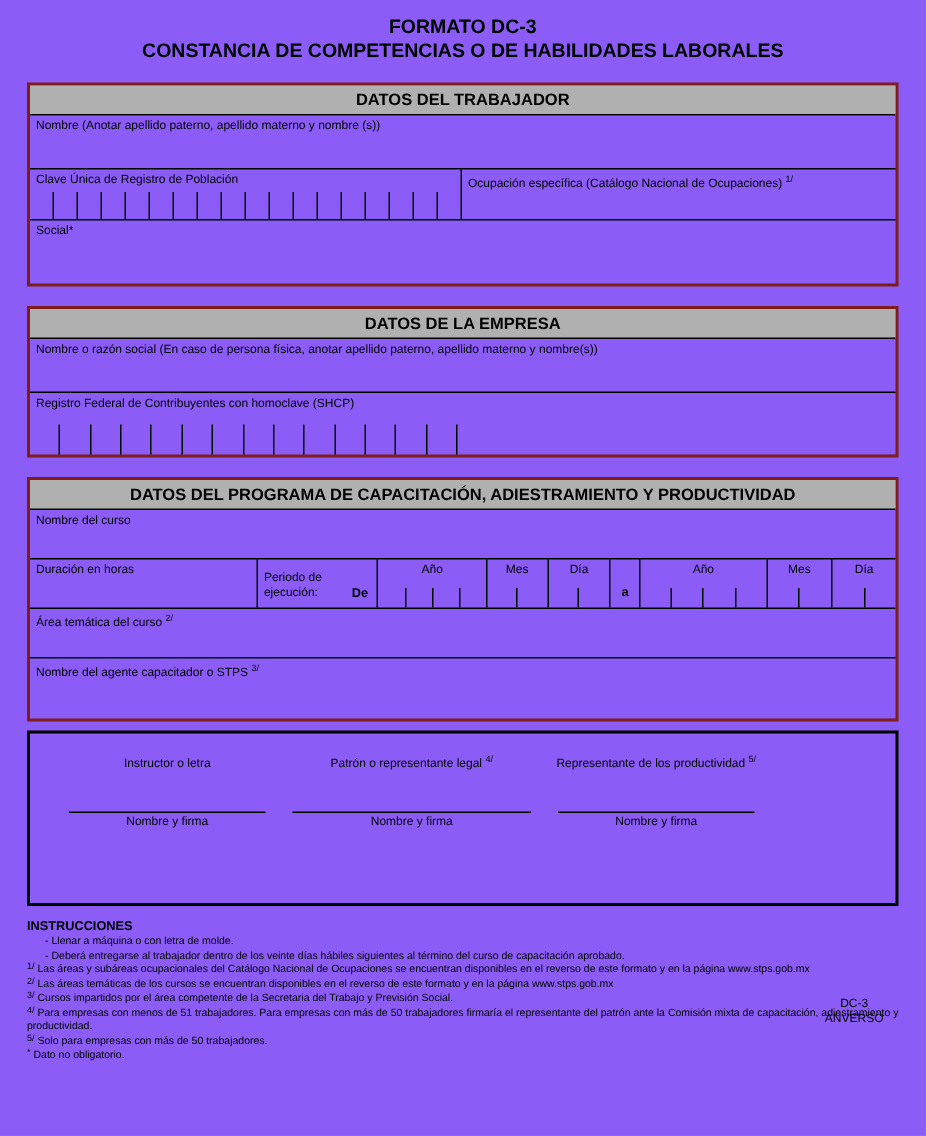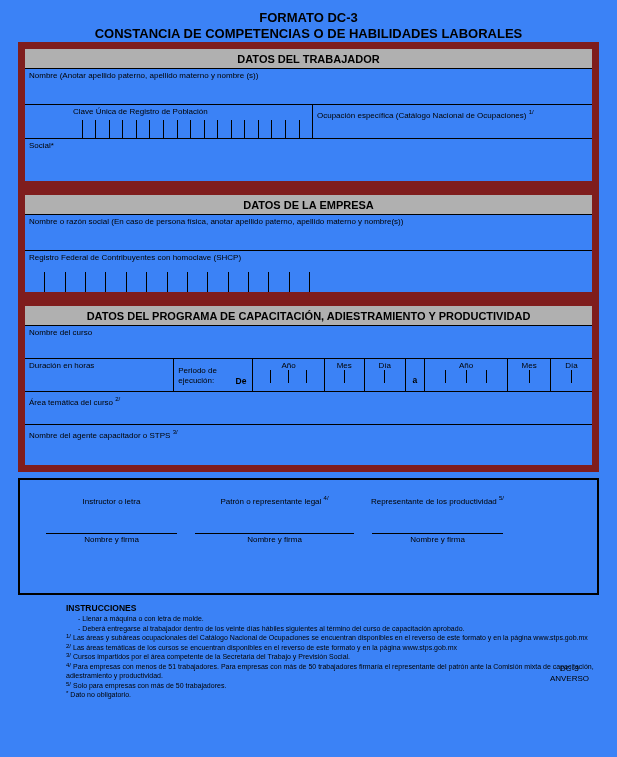--- a/index.html
+++ b/index.html
@@ -1,25 +1,25 @@
 <!DOCTYPE html>
 <html><head>
 <meta charset="utf-8">
 <style>
   * { box-sizing: border-box; margin: 0; padding: 0; }
   html,body { background:#888; }
   .page {
-    width: 617px; height: 757px; background:#3b82f6; color:#000;
+    width: 617px; height: 757px; background:#8b5cf6; color:#000;
     font-family: "Liberation Sans", sans-serif; position: relative; overflow: hidden;
     margin: 0 auto;
   }
   .inner { padding: 10px 18px 0 18px; }
   .title { text-align: center; font-weight: bold; font-size: 13px; line-height: 16px; }
 
-  .section { border: 7px solid #7f1d1d; }
+  .section { border: 2px solid #7f1d1d; margin-top: 13px; }
   .sec-head {
     background:#b0b0b0; border-bottom: 1px solid #000; text-align: center;
     font-weight: bold; font-size: 11px; padding: 4px 0 3px 0;
   }
   .row { border-bottom: 1px solid #000; display: flex; position: relative; }
   .row.last { border-bottom: none; }
   .flabel { font-size: 8px; padding: 2px 4px 0 4px; line-height: 10px; }
   sup.marker { font-size: 6px; vertical-align: super; }
 
   
@@ -30,58 +30,58 @@
   .comb-tall .comb-cell { height: 18px; }
   .comb-rfc .comb-cell  { height: 20px; }
   .comb-date .comb-cell { height: 13px; }
 
   
   .h-name { height: 36px; }
   .h-curp { height: 34px; }
   .h-puesto { height: 42px; }
   .cell { position: relative; }
   .cell-r { border-left: 1px solid #000; }
-  .curp-left { width: 287px; display:flex; flex-direction: column; justify-content: space-between; padding-left: 44px; }
+  .curp-left { width: 287px; display:flex; flex-direction: column; justify-content: space-between; }
   .curp-right { flex: 1; }
 
   
   .h-razon { height: 36px; }
   .h-rfc { height: 41px; display:block; }
   .rfc-comb-wrap { position:absolute; left:0; bottom:0; width:285px; }
 
   
   .h-curso { height: 33px; }
   .h-dur { height: 33px; }
   .h-area { height: 33px; }
   .h-agente { height: 40px; }
   .dcell { border-right: 1px solid #000; position: relative; }
   .dcell:last-child { border-right: none; }
   .dur-row { display:flex; }
   .period-cell { display:flex; align-items:flex-end; justify-content:space-between; padding: 3px 6px 5px 4px; }
   .period-label { font-size: 8px; line-height: 10px; width: 46px; }
   .de-label { font-weight: bold; font-size: 8.5px; }
-  .dategroup { display:flex; flex-direction:column; }
+  .dategroup { display:flex; flex-direction:column; justify-content:space-between; }
   .dategroup .dg-label { font-size: 8px; text-align:center; padding-top:2px; line-height: 9px; }
   .a-cell { display:flex; align-items:flex-end; justify-content:center; font-weight:bold; font-size:8.5px; padding-bottom:6px; }
 
   
   .decl { border: 2px solid #000; margin-top: 6px; height: 117px; }
   .decl-text {
     font-weight: bold; font-size: 8.5px; line-height: 11px; text-align: center;
     width: 520px; margin: 9px auto 0 auto; padding: 0 10px;
   }
   .signers { display: flex; width: 490px; margin: 13px 0 0 10px; }
   .signer { width: 163px; text-align: center; font-size: 8px; }
   .signer .role { line-height: 10px; }
   .sigline { border-bottom: 1px solid #000; height: 27px; margin: 0 16px; }
   .signer:nth-child(2) .sigline { margin: 0 2px; }
   .signer .caption { font-size: 8px; padding-top: 1px; }
 
   
-  .instructions { margin-top: 8px; font-size: 7px; margin-left: 48px; }
+  .instructions { margin-top: 8px; font-size: 7px; }
   .inst-head { font-weight: bold; font-size: 8.5px; margin-bottom: 1px; }
   .inst-item { line-height: 9.5px; }
   .inst-item.dash { padding-left: 12px; }
   .inst-item .m { display:inline-block; font-size: 6px; vertical-align: top; position: relative; top: -1px; padding-right: 2px; }
   .inst-item.dash .m { font-size: 7px; top: 0; }
 
   .footer { position: absolute; right: 28px; top: 664px; text-align: center; font-size: 8px; line-height: 10px; }
 </style>
 </head>
 <body>

